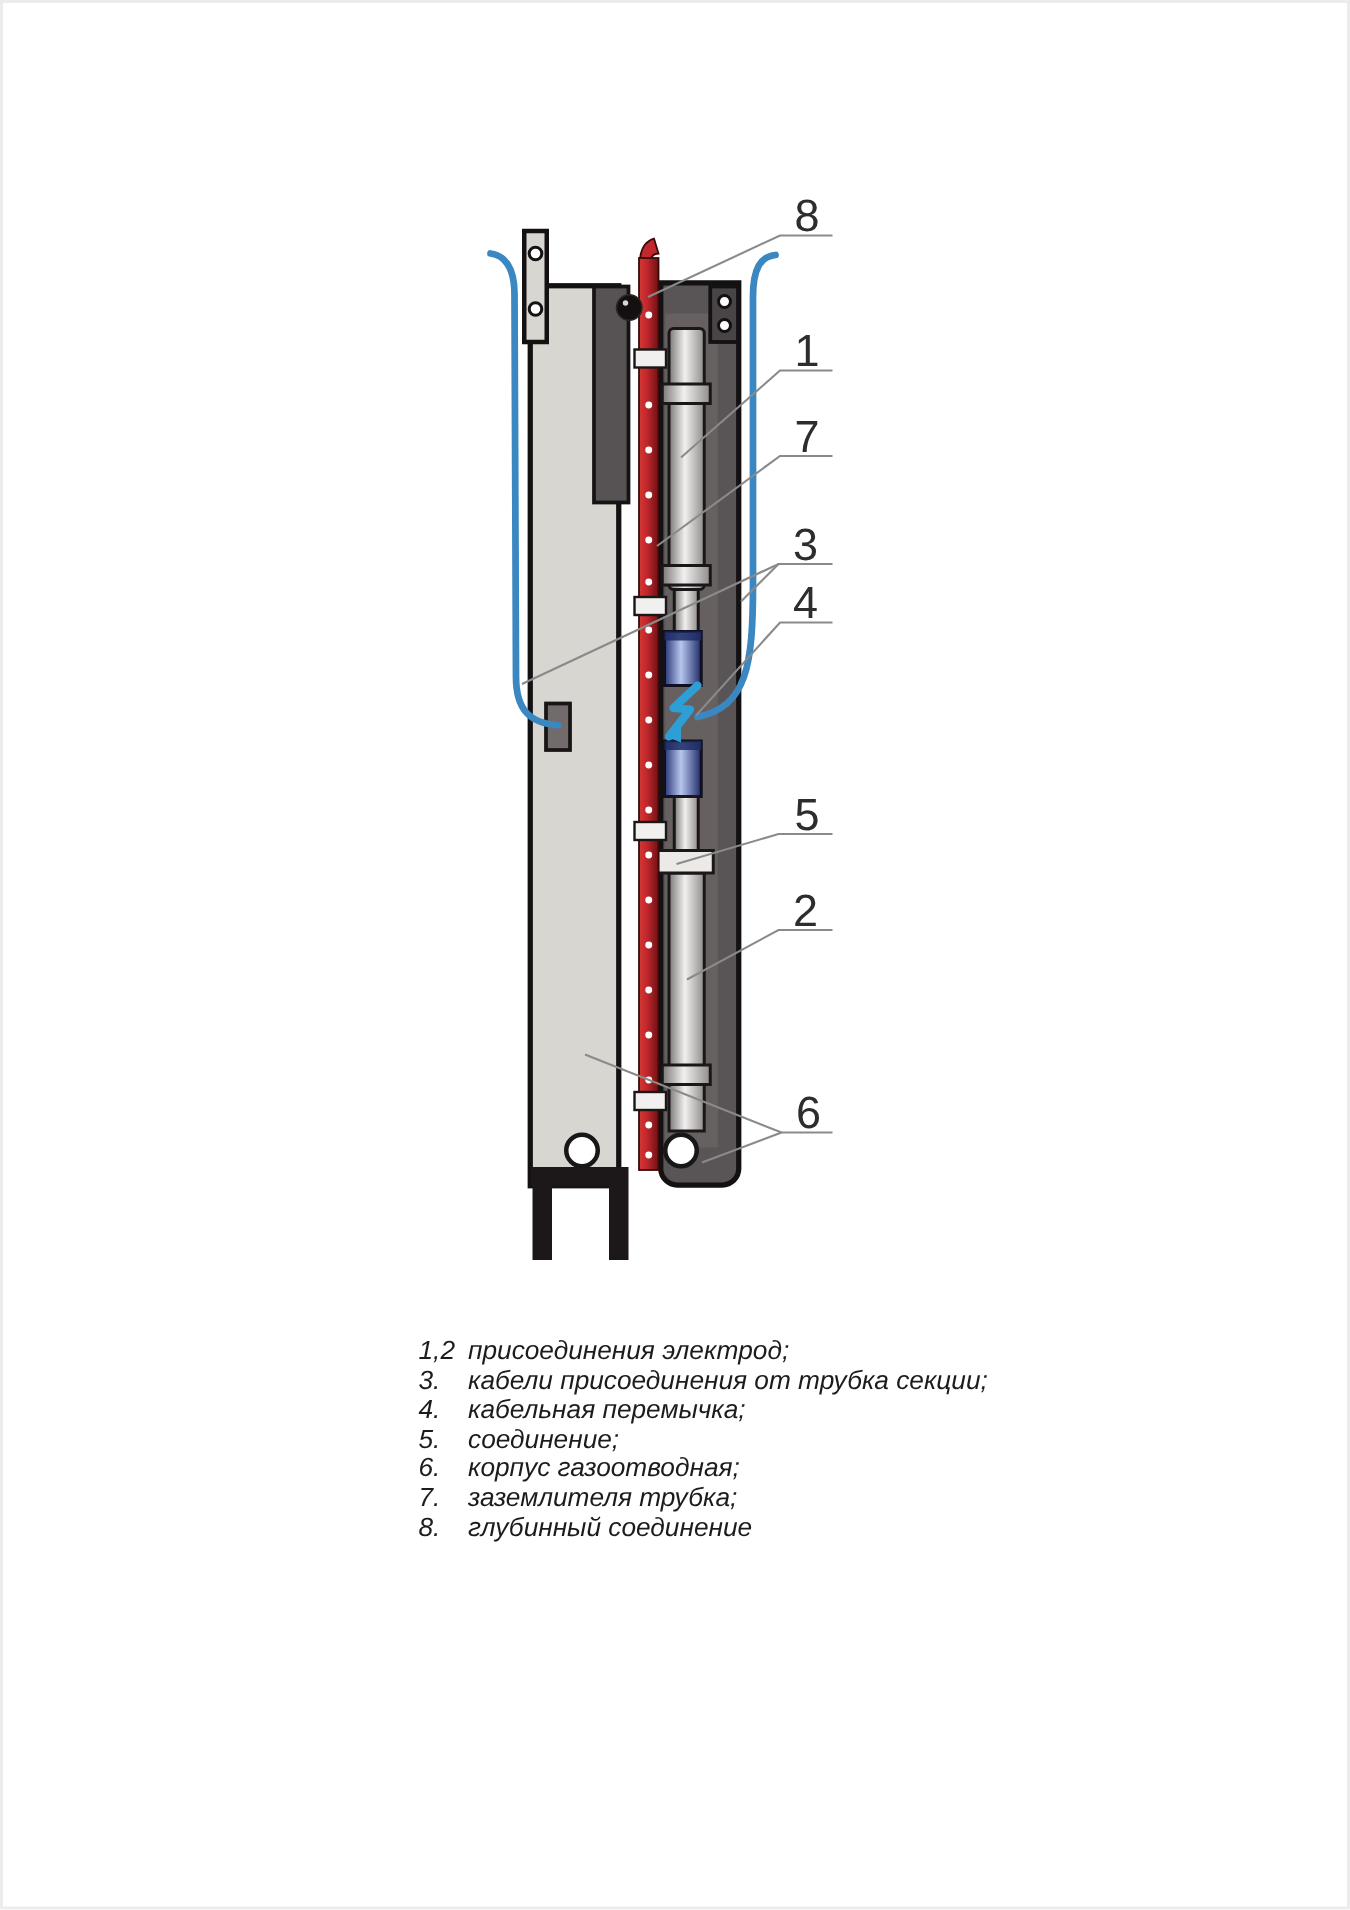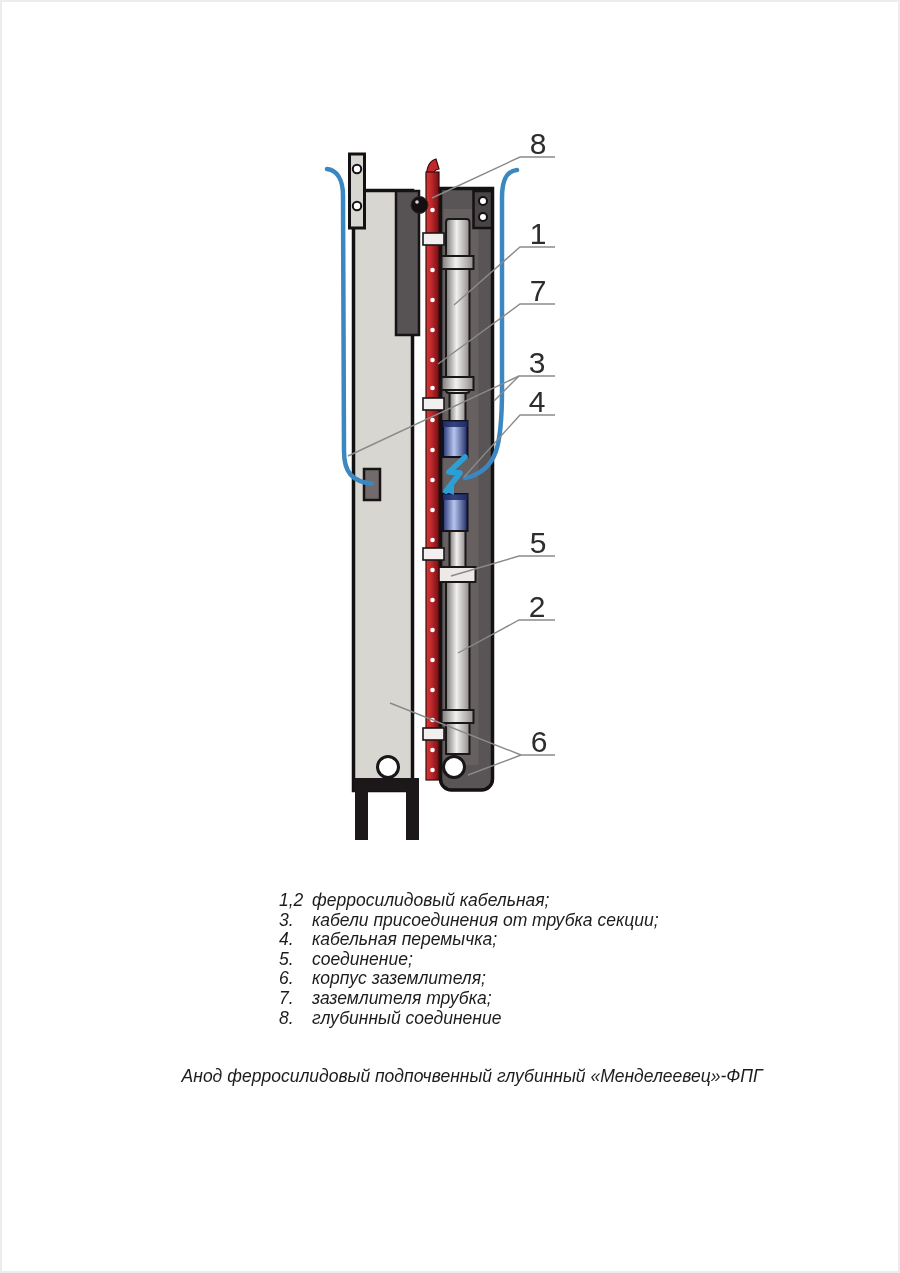--- a/index.html
+++ b/index.html
@@ -184,43 +184,42 @@
       <text class="callout-num" x="535" y="410">4</text>
       <text class="callout-num" x="536" y="551">5</text>
       <text class="callout-num" x="535" y="615">2</text>
       <text class="callout-num" x="537" y="750">6</text>
     </g>
   </svg>
 
   <div class="legend">
     <div class="legend-row">
       <span class="legend-num">1,2</span>
-      <span class="legend-text">ферросилидовый кабельная;</span>
+      <span class="legend-text">присоединения электрод;</span>
     </div>
     <div class="legend-row">
       <span class="legend-num">3.</span>
       <span class="legend-text">кабели присоединения от трубка секции;</span>
     </div>
     <div class="legend-row">
       <span class="legend-num">4.</span>
       <span class="legend-text">кабельная перемычка;</span>
     </div>
     <div class="legend-row">
       <span class="legend-num">5.</span>
       <span class="legend-text">соединение;</span>
     </div>
     <div class="legend-row">
       <span class="legend-num">6.</span>
-      <span class="legend-text">корпус заземлителя;</span>
+      <span class="legend-text">корпус газоотводная;</span>
     </div>
     <div class="legend-row">
       <span class="legend-num">7.</span>
       <span class="legend-text">заземлителя трубка;</span>
     </div>
     <div class="legend-row">
       <span class="legend-num">8.</span>
       <span class="legend-text">глубинный соединение</span>
     </div>
   </div>
 
-  <div class="caption">Анод ферросилидовый подпочвенный глубинный «Менделеевец»-ФПГ</div>
 
 </div>
 
 </body></html>

